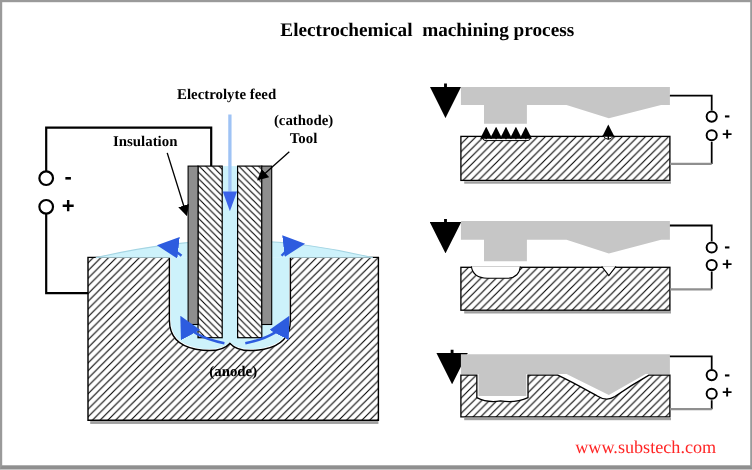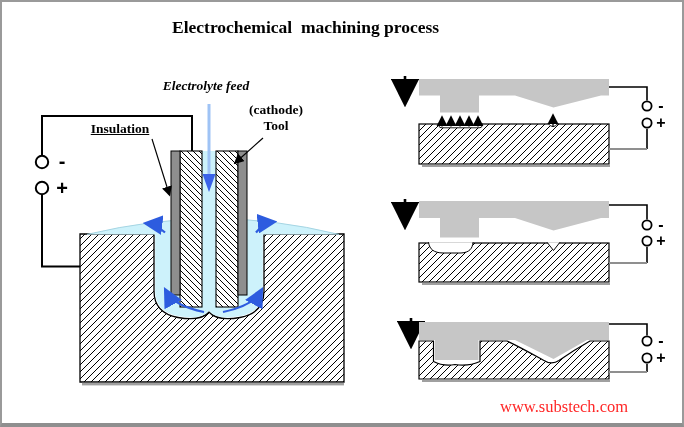--- a/index.html
+++ b/index.html
@@ -5,23 +5,23 @@
   html,body{margin:0;padding:0;background:#fff;}
   #canvas{
     position:relative;width:684px;height:427px;box-sizing:border-box;
     border:2px solid #9a9a9a;border-bottom:4px solid #8f8f8f;
     background:#ffffff;overflow:hidden;
     font-family:"Liberation Serif", serif;
   }
   #diagram-svg{position:absolute;left:0;top:0;}
   .lbl{position:absolute;color:#000;font-weight:bold;font-size:13.5px;line-height:1.18;text-align:center;}
   .sign{position:absolute;transform:translate(-50%,-50%);font-family:"Liberation Sans",sans-serif;font-weight:bold;color:#000;line-height:1;}
-  #title{position:absolute;left:170px;top:15px;width:350px;text-align:left;
+  #title{position:absolute;left:170px;top:15px;width:350px;text-align:right;
          font-size:17.5px;font-weight:bold;white-space:pre;}
-  #watermark{position:absolute;left:498px;top:395px;width:174px;text-align:left;
+  #watermark{position:absolute;left:498px;top:395px;width:174px;text-align:center;
          font-size:16.5px;color:#ff2626;font-weight:normal;}
 </style>
 </head>
 <body>
 
 <div id="canvas">
 
   <svg id="diagram-svg" width="684" height="427" viewBox="0 0 684 427">
     <defs>
       <pattern id="hf" width="7" height="7" patternUnits="userSpaceOnUse">
@@ -122,30 +122,31 @@
       <path d="M607,322 L645,322 L645,333.6" fill="none" stroke="#000" stroke-width="1.6"></path>
       <circle cx="645" cy="339" r="4.6" fill="#fff" stroke="#000" stroke-width="1.8"></circle>
       <circle cx="645" cy="356" r="4.6" fill="#fff" stroke="#000" stroke-width="1.8"></circle>
       <path d="M645,361.8 L645,370" fill="none" stroke="#000" stroke-width="1.6"></path>
       <path d="M645,370 L607,370" fill="none" stroke="#8f8f8f" stroke-width="2"></path>
     </g>
   </svg>
 
   <div id="title">Electrochemical  machining process</div>
 
-  <div class="lbl" style="left:145px;top:76px;width:118px;font-style:italic;">Electrolyte feed</div>
+  <div class="lbl" style="left:145px;top:76px;width:118px;">Electrolyte feed</div>
 
   <div class="lbl" style="left:231px;top:100px;width:86px;">
     <div>(cathode)</div>
     <div>Tool</div>
   </div>
 
-  <div class="lbl" style="left:78px;top:119px;width:80px;text-decoration:underline;">Insulation</div>
+  <div class="lbl" style="left:90px;top:119px;width:80px;">Insulation</div>
 
   <div class="lbl" style="left:148px;top:328px;width:124px;">
+    <div>(anode)</div>
   </div>
 
   <span class="sign" style="left:60px;top:159px;font-size:20px;">-</span>
   <span class="sign" style="left:60px;top:186px;font-size:20px;">+</span>
 
   <span class="sign" style="left:659px;top:104px;font-size:16px;">-</span>
   <span class="sign" style="left:659px;top:121px;font-size:16px;">+</span>
 
   <span class="sign" style="left:659px;top:223px;font-size:16px;">-</span>
   <span class="sign" style="left:659px;top:239px;font-size:16px;">+</span>

